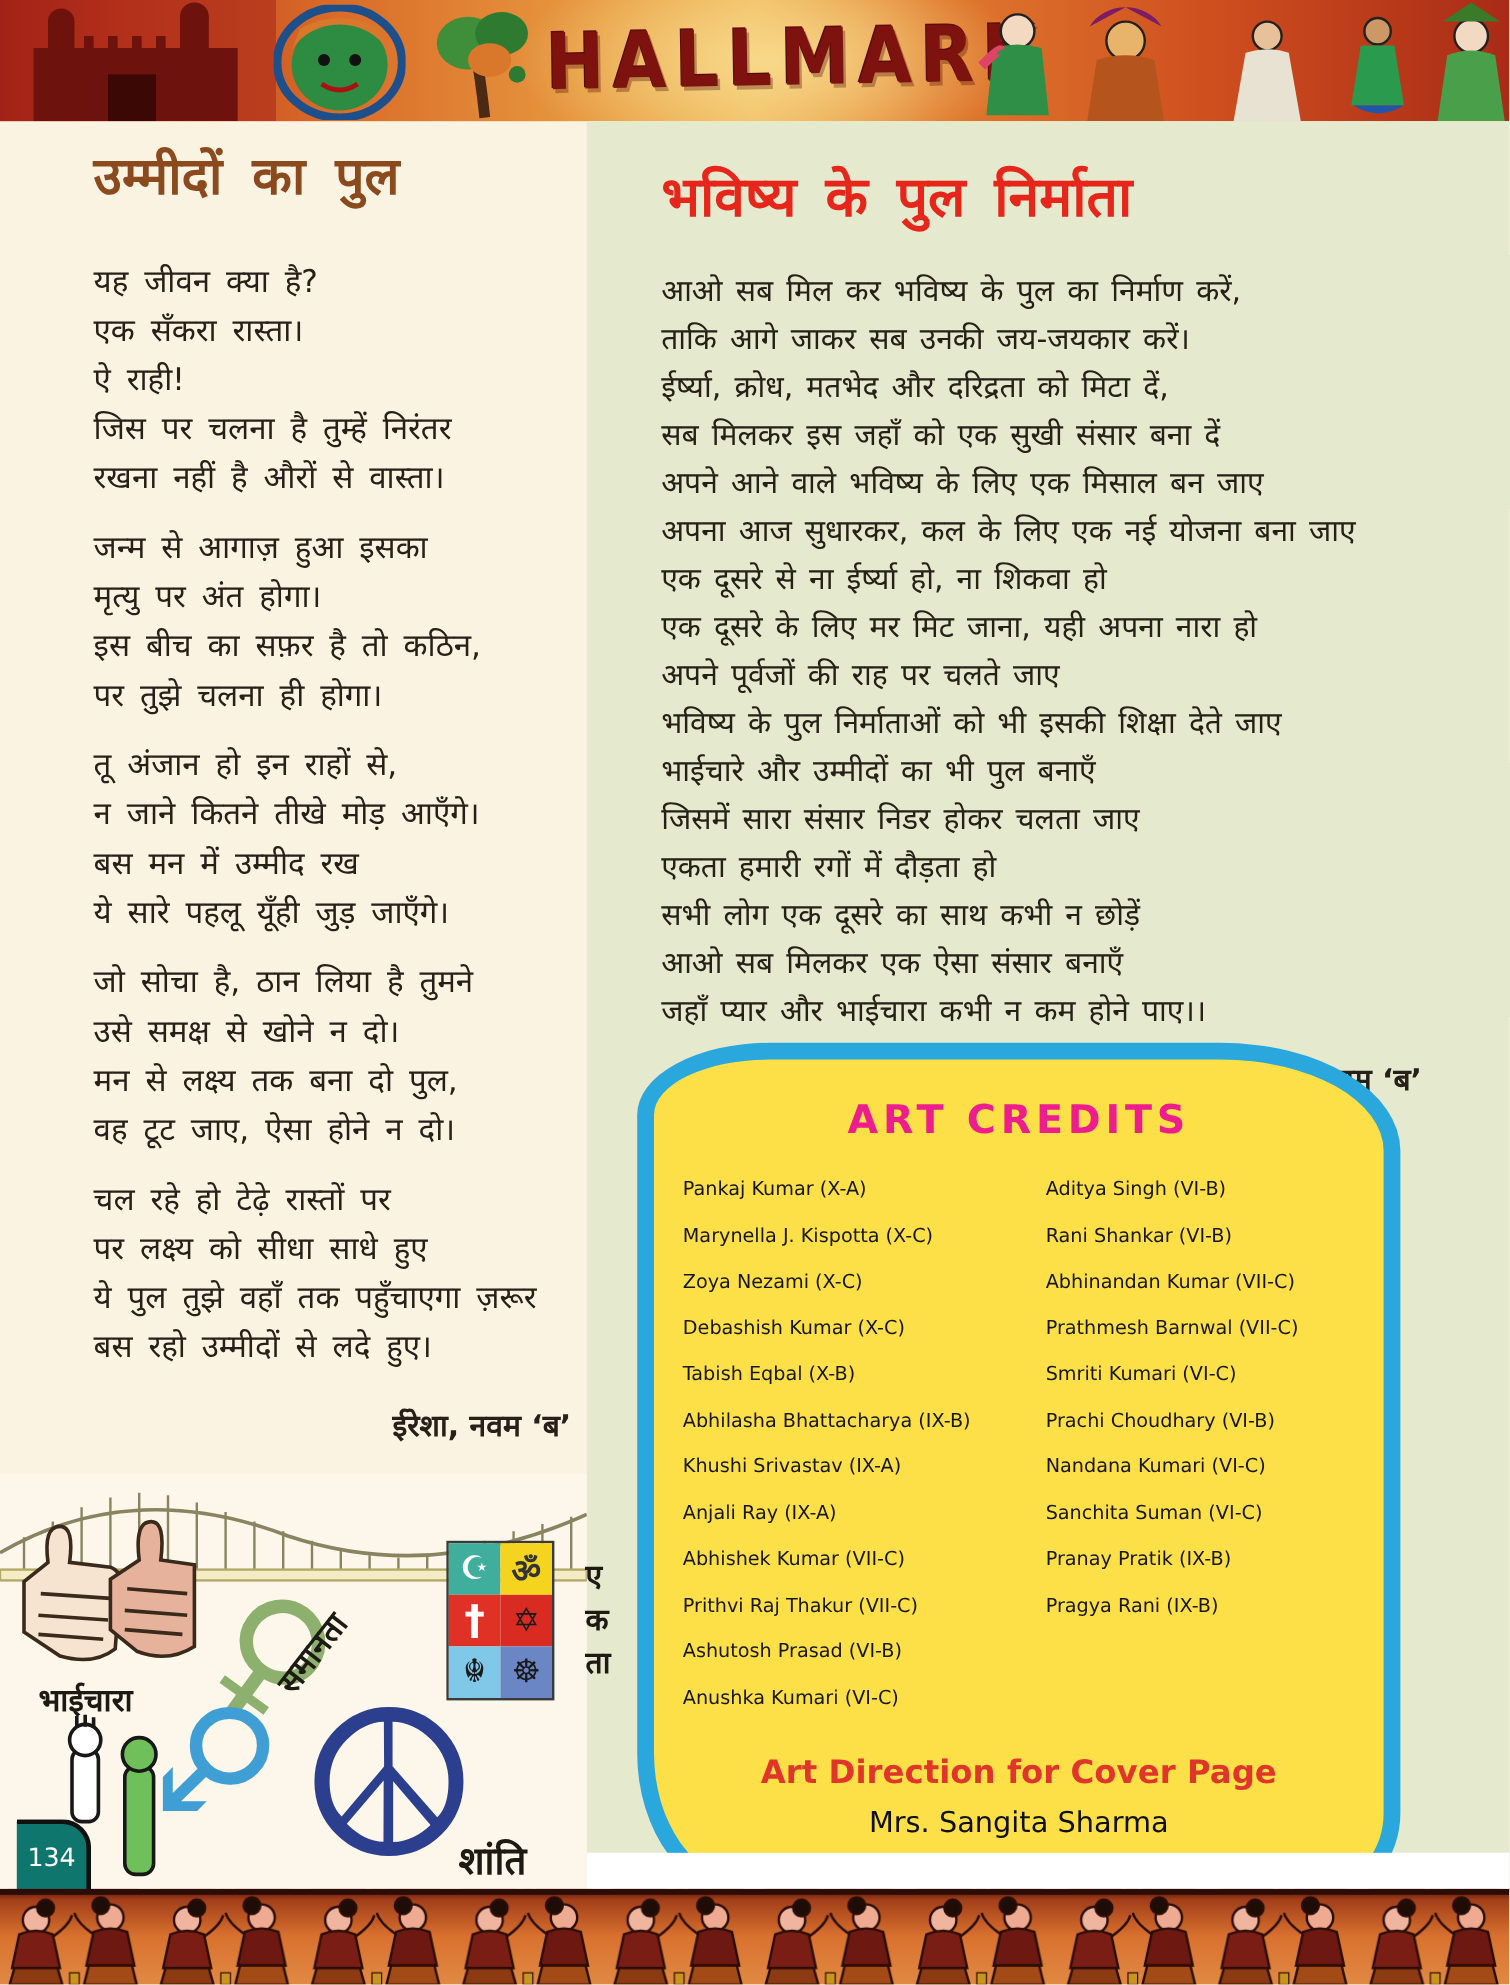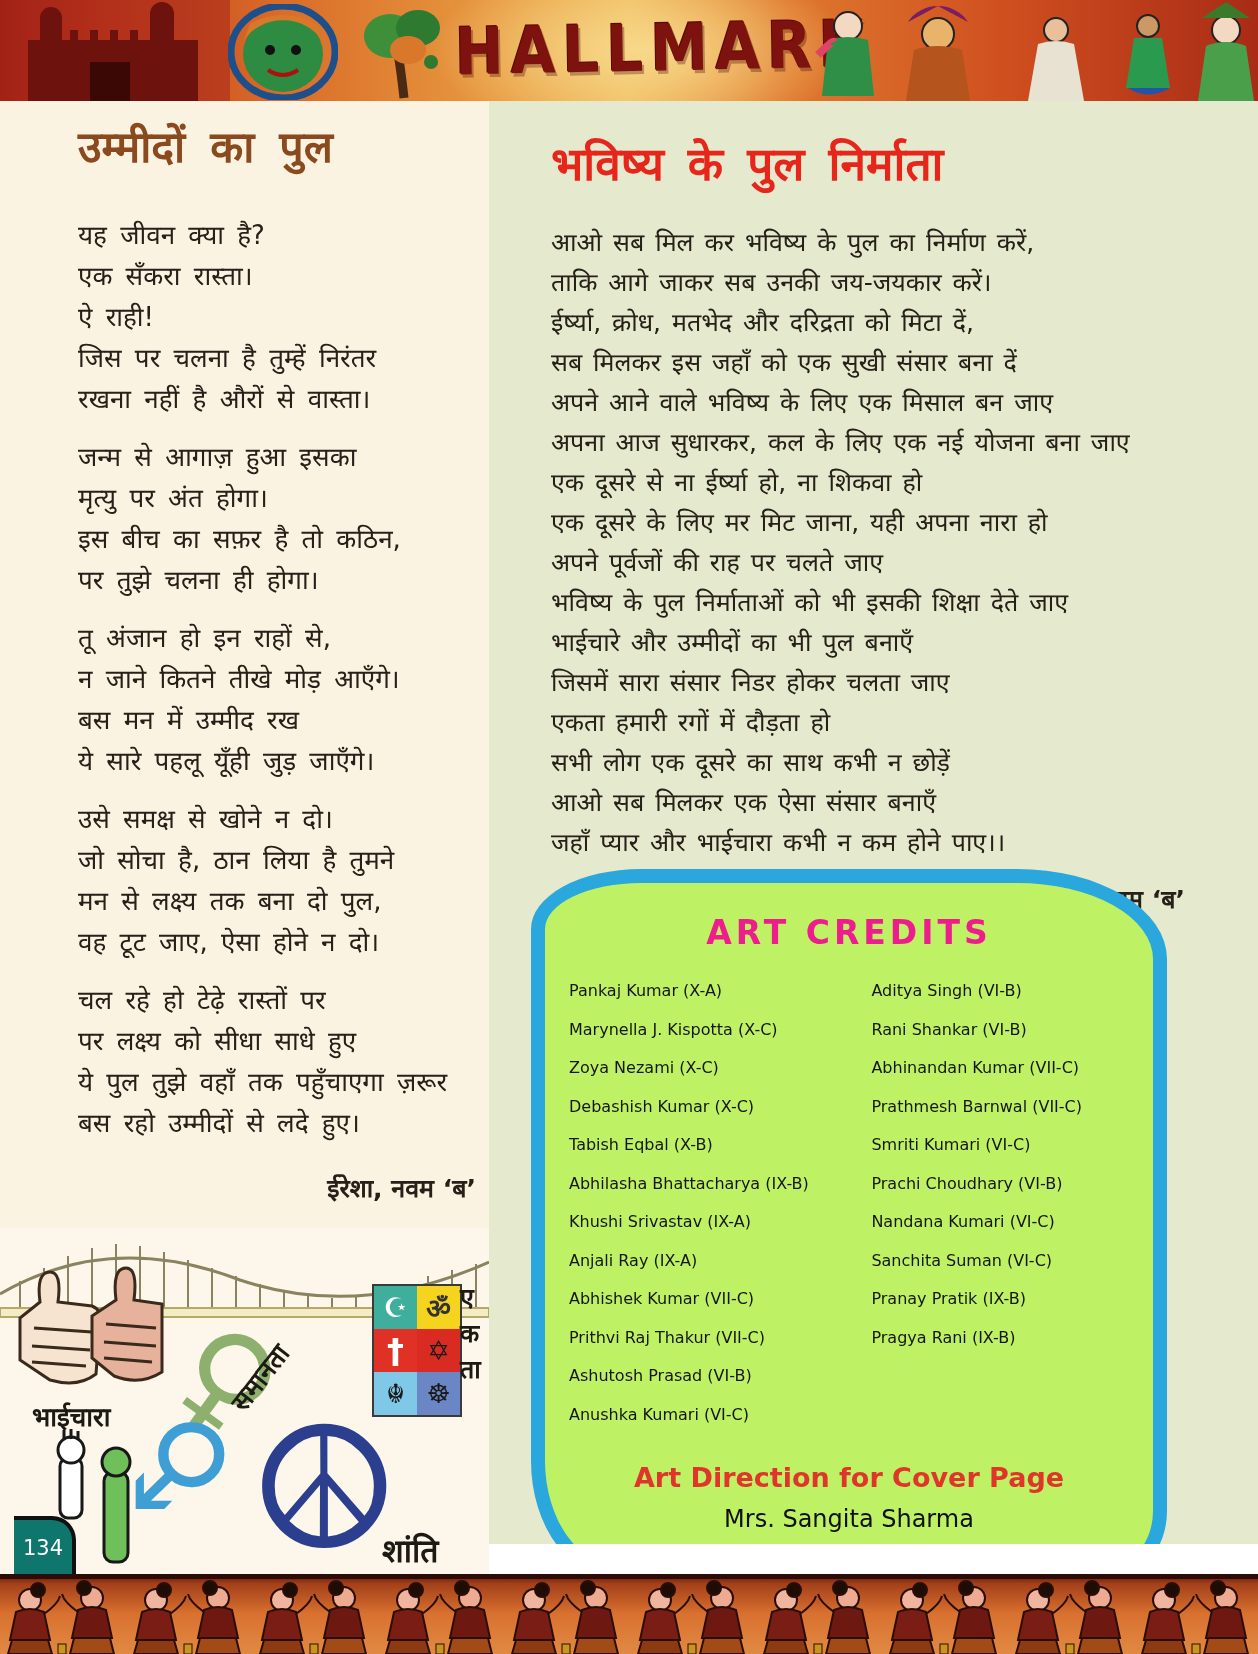--- a/index.html
+++ b/index.html
@@ -27,21 +27,21 @@
   .poem-author{font-weight:bold;font-size:25px;text-align:right;margin-top:26px;padding-right:4px;}
 
   
   .panel-green{position:absolute;left:489px;top:101px;width:849px;height:1443px;background:#e5e9cd;}
   .poem-right{position:absolute;left:62px;top:30px;width:660px;}
   .poem-right .ptitle{font-size:46px;font-weight:bold;color:#e6261b;word-spacing:8px;margin-bottom:30px;}
   .poem-right .poem-line{font-size:25px;line-height:40px;word-spacing:3px;}
   .poem-right .poem-author{margin-top:18px;padding-right:26px;}
 
   
-  .credits-box{position:absolute;left:42px;top:768px;width:596px;background:#bef264;
+  .credits-box{position:absolute;left:42px;top:768px;width:596px;background:#fde047;
     border:14px solid #2aa7dd;
     border-radius:110px 150px 60px 90px / 60px 90px 70px 120px;
     padding:30px 6px 34px;}
   .credits-title{text-align:center;color:#ee1d8e;font-size:33px;font-weight:bold;letter-spacing:4px;margin-bottom:20px;}
   .credits-cols{display:flex;padding:0 18px;}
   .credits-cols ul{list-style:none;margin:0;padding:0;}
   .col-left{width:54%;}
   .col-right{width:46%;}
   .credits-cols li{font-size:16px;line-height:38.5px;color:#161616;white-space:nowrap;}
   .direction-heading{color:#e0352b;font-weight:bold;text-align:center;font-size:27px;margin-top:28px;}
@@ -51,21 +51,21 @@
   .drawing{position:absolute;left:0;top:1228px;width:489px;height:347px;background:#fcf7ea;}
   .bridge{position:absolute;left:0;top:0;}
   .glyph{position:absolute;font-weight:bold;}
   .female-symbol{left:180px;top:78px;font-size:128px;color:#8db06e;transform:rotate(36deg);}
   .male-symbol{left:128px;top:168px;font-size:118px;color:#3f9fd4;transform:rotate(180deg);}
   .peace-symbol{left:248px;top:186px;font-size:170px;color:#2c3f8f;line-height:150px;}
   .label{position:absolute;font-size:26px;color:#1d1a14;font-weight:bold;}
   .brotherhood-label{left:32px;top:170px;}
   .equality-label{left:222px;top:168px;transform:rotate(-52deg);transform-origin:left top;}
   .peace-label{left:382px;top:300px;font-size:32px;}
-  .unity-label{left:460px;top:52px;width:30px;font-size:25px;line-height:36px;word-break:break-all;}
+  .unity-label{left:460px;top:68px;width:30px;font-size:25px;line-height:36px;word-break:break-all;padding-left:28px;}
   .thumbs{position:absolute;left:6px;top:28px;}
   .fists{position:absolute;left:52px;top:200px;}
   .puzzle{position:absolute;left:372px;top:56px;width:86px;display:grid;grid-template-columns:43px 43px;border:2px solid #3a3a3a;}
   .puzzle .cell{width:43px;height:43px;display:flex;align-items:center;justify-content:center;font-size:27px;font-weight:bold;}
 
   
   .bottom-white{position:absolute;left:489px;top:1544px;width:769px;height:31px;background:#ffffff;}
   .page-badge{position:absolute;left:14px;top:1516px;width:58px;height:56px;background:#0f766e;
     border-top:4px solid #101010;border-right:4px solid #101010;border-top-right-radius:24px;
     display:flex;align-items:center;justify-content:center;color:#fff;font-size:21px;}
@@ -148,22 +148,22 @@
       <div class="poem-line">इस बीच का सफ़र है तो कठिन,</div>
       <div class="poem-line">पर तुझे चलना ही होगा।</div>
     </div>
     <div class="stanza">
       <div class="poem-line">तू अंजान हो इन राहों से,</div>
       <div class="poem-line">न जाने कितने तीखे मोड़ आएँगे।</div>
       <div class="poem-line">बस मन में उम्मीद रख</div>
       <div class="poem-line">ये सारे पहलू यूँही जुड़ जाएँगे।</div>
     </div>
     <div class="stanza">
+      <div class="poem-line">जो सोचा है, ठान लिया है तुमने</div>
       <div class="poem-line">उसे समक्ष से खोने न दो।</div>
-      <div class="poem-line">जो सोचा है, ठान लिया है तुमने</div>
       <div class="poem-line">मन से लक्ष्य तक बना दो पुल,</div>
       <div class="poem-line">वह टूट जाए, ऐसा होने न दो।</div>
     </div>
     <div class="stanza">
       <div class="poem-line">चल रहे हो टेढ़े रास्तों पर</div>
       <div class="poem-line">पर लक्ष्य को सीधा साधे हुए</div>
       <div class="poem-line">ये पुल तुझे वहाँ तक पहुँचाएगा ज़रूर</div>
       <div class="poem-line">बस रहो उम्मीदों से लदे हुए।</div>
     </div>
     <div class="poem-author">ईरेशा, नवम ‘ब’</div>

